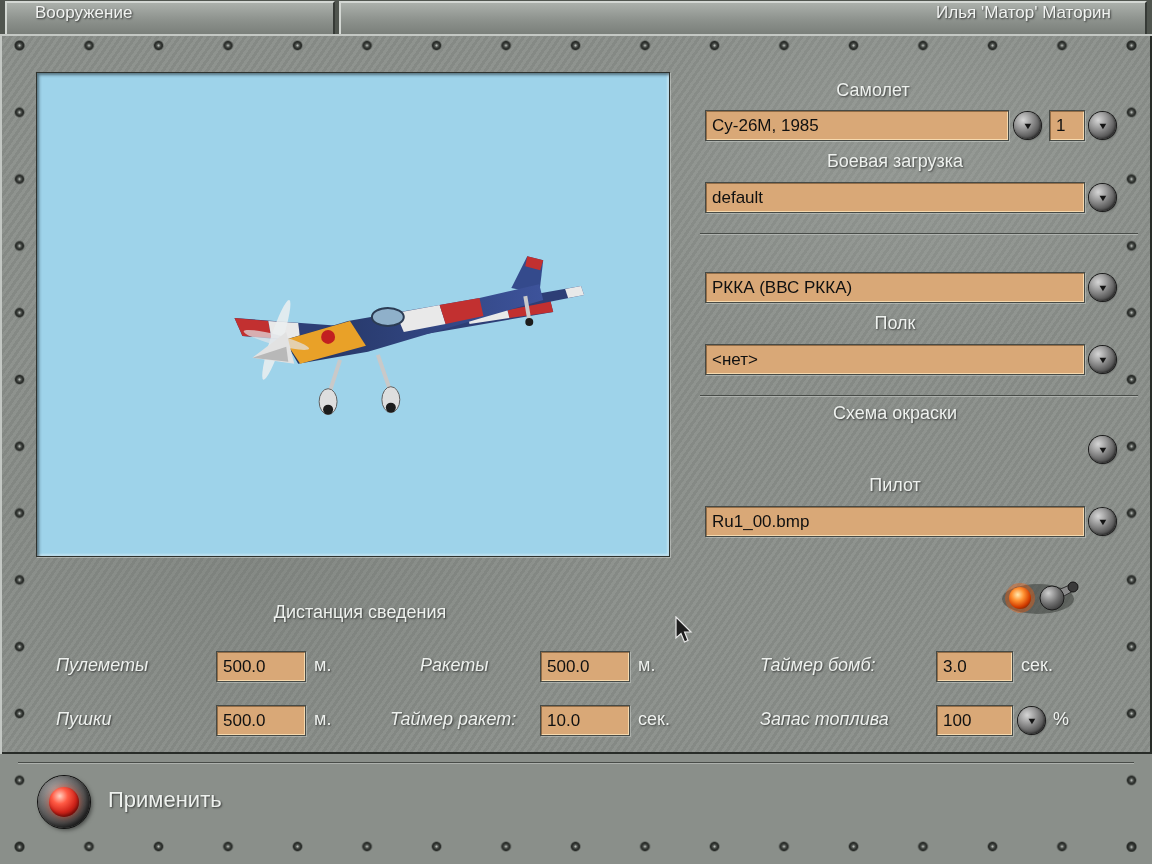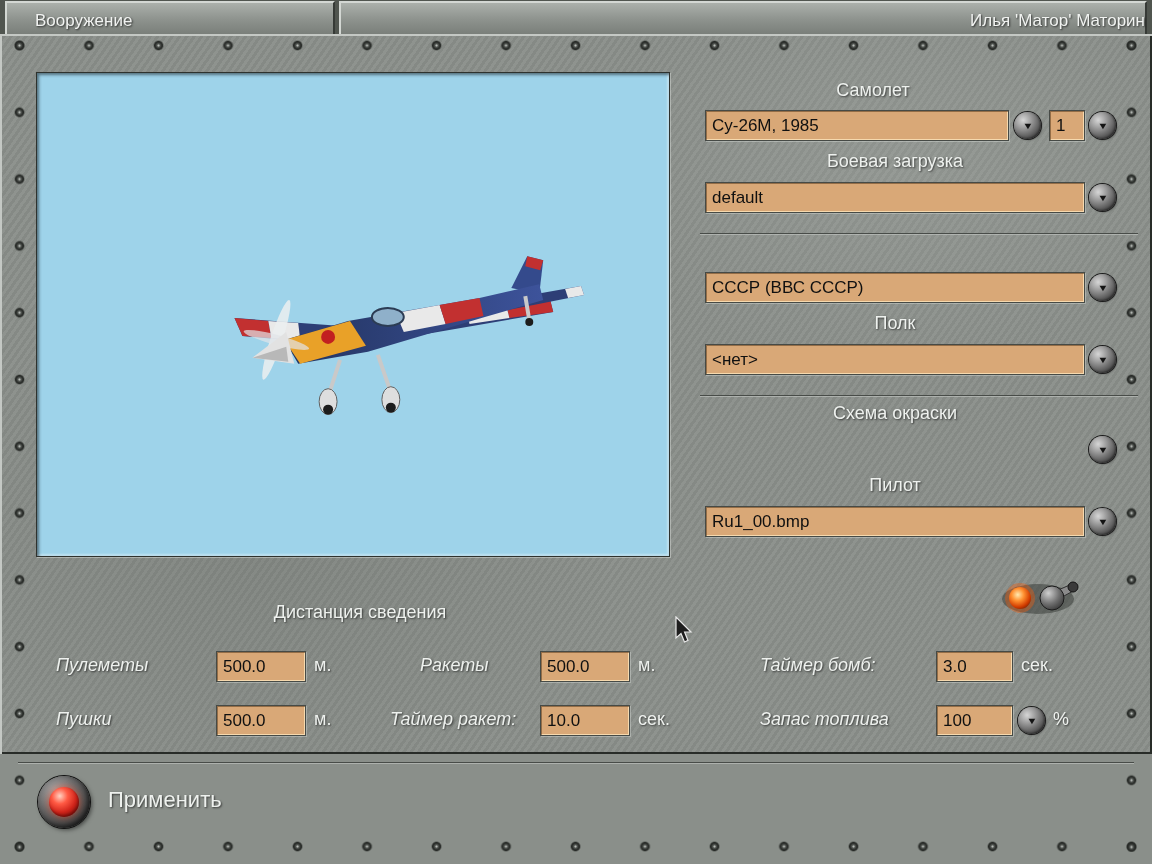--- a/index.html
+++ b/index.html
@@ -3,24 +3,24 @@
 <meta charset="utf-8">
 <style>
   html,body {margin:0; padding:0; width:1152px; height:864px; overflow:hidden;
              font-family:"Liberation Sans", sans-serif; background:#8a8f8a; position:relative;}
 
   
   .topbar {position:absolute; top:0; left:0; width:1152px; height:34px; background:#50554f;}
   .tab {position:absolute; top:1px; height:40px; box-sizing:border-box;
         background:linear-gradient(180deg,#abb0ab 0%, #8e938e 45%, #737873 100%);
         border:2px solid; border-color:#d3d7d3 #363a36 #363a36 #d3d7d3;
-        display:flex; align-items:center; color:#f1f3f1; font-size:17px;
+        display:flex; align-items:flex-start; color:#f1f3f1; font-size:17px;
         text-shadow:1px 1px 2px rgba(0,0,0,0.65); white-space:nowrap;}
   .tab-left  {left:5px;  width:330px; padding-left:28px;}
-  .tab-right {left:339px; width:808px; justify-content:flex-end; }
+  .tab-right {left:339px; width:808px; justify-content:flex-end; padding-right:34px;}
 
   
   .panel {position:absolute; top:34px; left:0; width:1152px; height:720px;
           background:
             radial-gradient(ellipse 420px 300px at 78% 18%, rgba(170,175,170,0.28), transparent 70%),
             radial-gradient(ellipse 520px 380px at 22% 72%, rgba(96,101,96,0.22), transparent 70%),
             repeating-linear-gradient(125deg, rgba(255,255,255,0.04) 0 3px, rgba(0,0,0,0.04) 3px 6px),
             #8a8f8a;
           box-shadow: inset 2px 2px 0 #c4c8c4, inset -2px -2px 0 #282c28;}
 
@@ -154,21 +154,21 @@
     </div>
 
   <div class="lbl center" style="left:705px; top:117px; width:380px;">Боевая загрузка</div>
   <div class="tfield" style="left:705px; top:148px; width:380px;">default</div>
   <div class="arrow-btn" style="left:1089px; top:150px;">
       <span class="arr">▼</span>
     </div>
 
   <div class="groove" style="left:700px; top:199px; width:438px;"></div>
 
-  <div class="tfield" style="left:705px; top:238px; width:380px;">СССР (ВВС СССР)</div>
+  <div class="tfield" style="left:705px; top:238px; width:380px;">РККА (ВВС РККА)</div>
   <div class="arrow-btn" style="left:1089px; top:240px;">
       <span class="arr">▼</span>
     </div>
 
   <div class="lbl center" style="left:705px; top:279px; width:380px;">Полк</div>
   <div class="tfield" style="left:705px; top:310px; width:380px;">&lt;нет&gt;</div>
   <div class="arrow-btn" style="left:1089px; top:312px;">
       <span class="arr">▼</span>
     </div>
 

